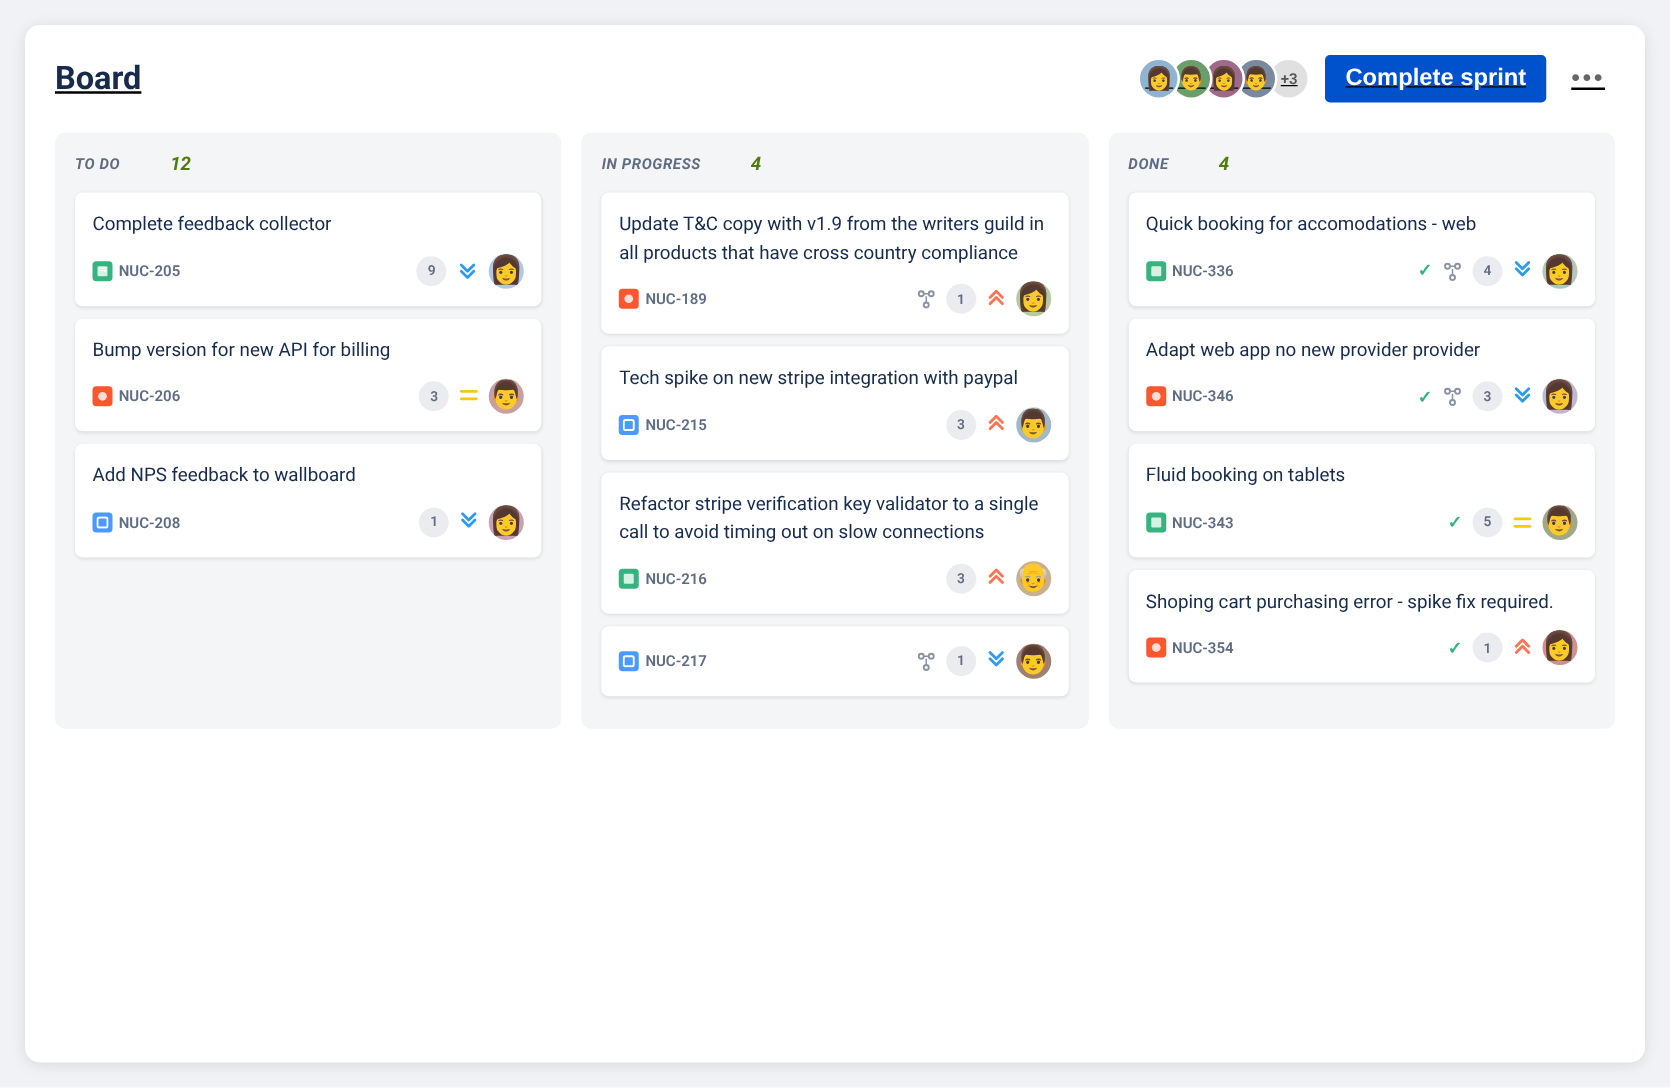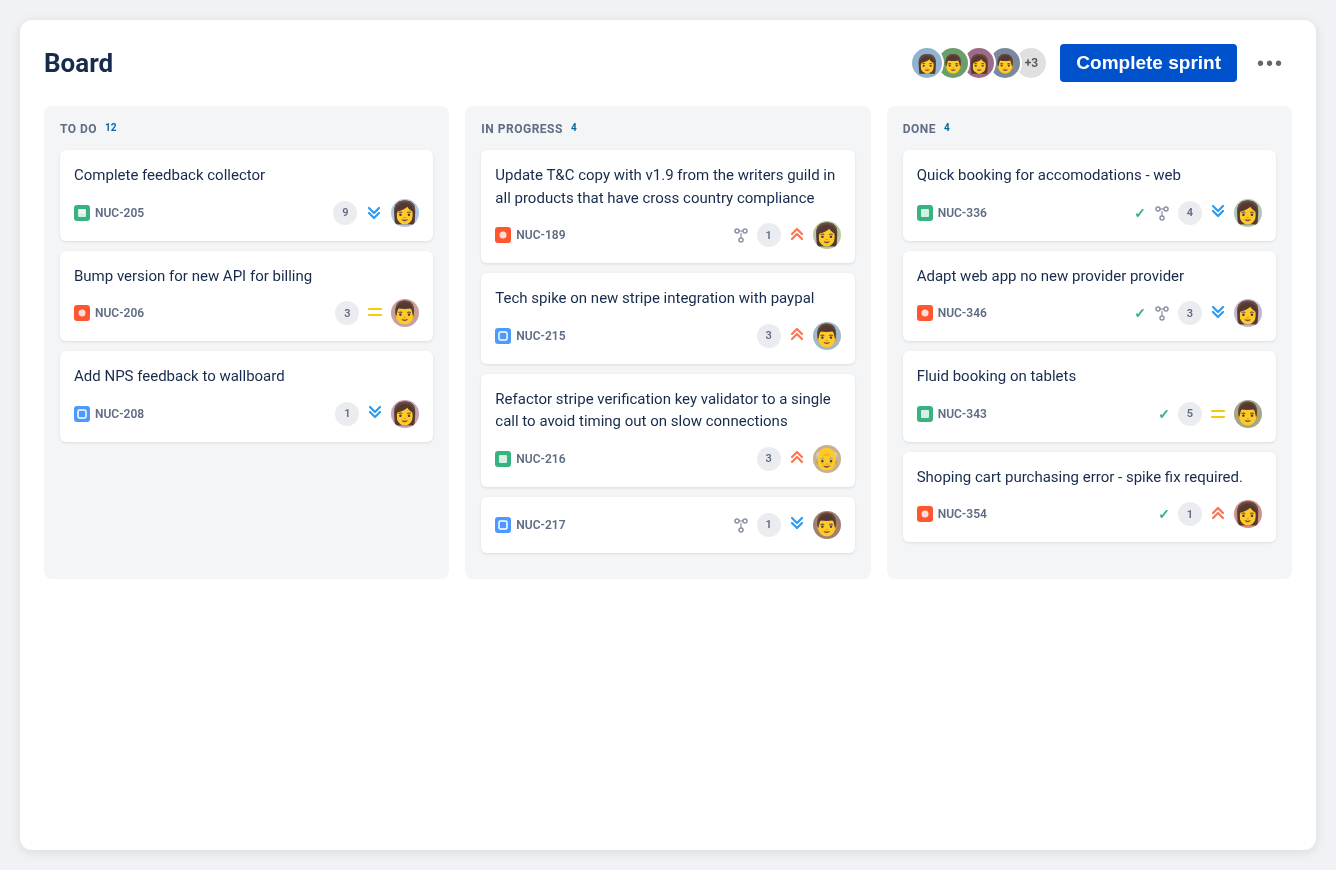--- a/index.html
+++ b/index.html
@@ -18,20 +18,21 @@
       width: 1296px;
       min-height: 830px;
       padding: 24px;
       box-shadow: 0 2px 12px rgba(0,0,0,0.1);
     }
     .header {
       display: flex;
       align-items: center;
       justify-content: space-between;
       margin-bottom: 24px;
+      text-decoration: underline;
     }
     .page-title {
       font-size: 26px;
       font-weight: 700;
       color: #172b4d;
     }
     .header-right {
       display: flex;
       align-items: center;
       gap: 12px;
@@ -86,34 +87,37 @@
     }
     .column {
       background: #f4f5f7;
       border-radius: 8px;
       padding: 16px;
       flex: 1;
       min-width: 0;
     }
     .column-header {
       display: flex;
+      align-items: center;
       gap: 8px;
       margin-bottom: 14px;
+      font-style: italic;
     }
     .column-title {
       font-size: 12px;
       font-weight: 700;
       color: #5e6c84;
       text-transform: uppercase;
       letter-spacing: 0.5px;
     }
     .column-count {
-      font-size: 10px;
+      font-size: 15px;
       font-weight: 700;
-      color: #0369a1;
+      color: #4d7c0f;
+      margin-left: 32px;
     }
     .card {
       background: white;
       border-radius: 6px;
       padding: 14px;
       margin-bottom: 10px;
       box-shadow: 0 1px 3px rgba(0,0,0,0.1);
       cursor: pointer;
     }
     .card-title {

